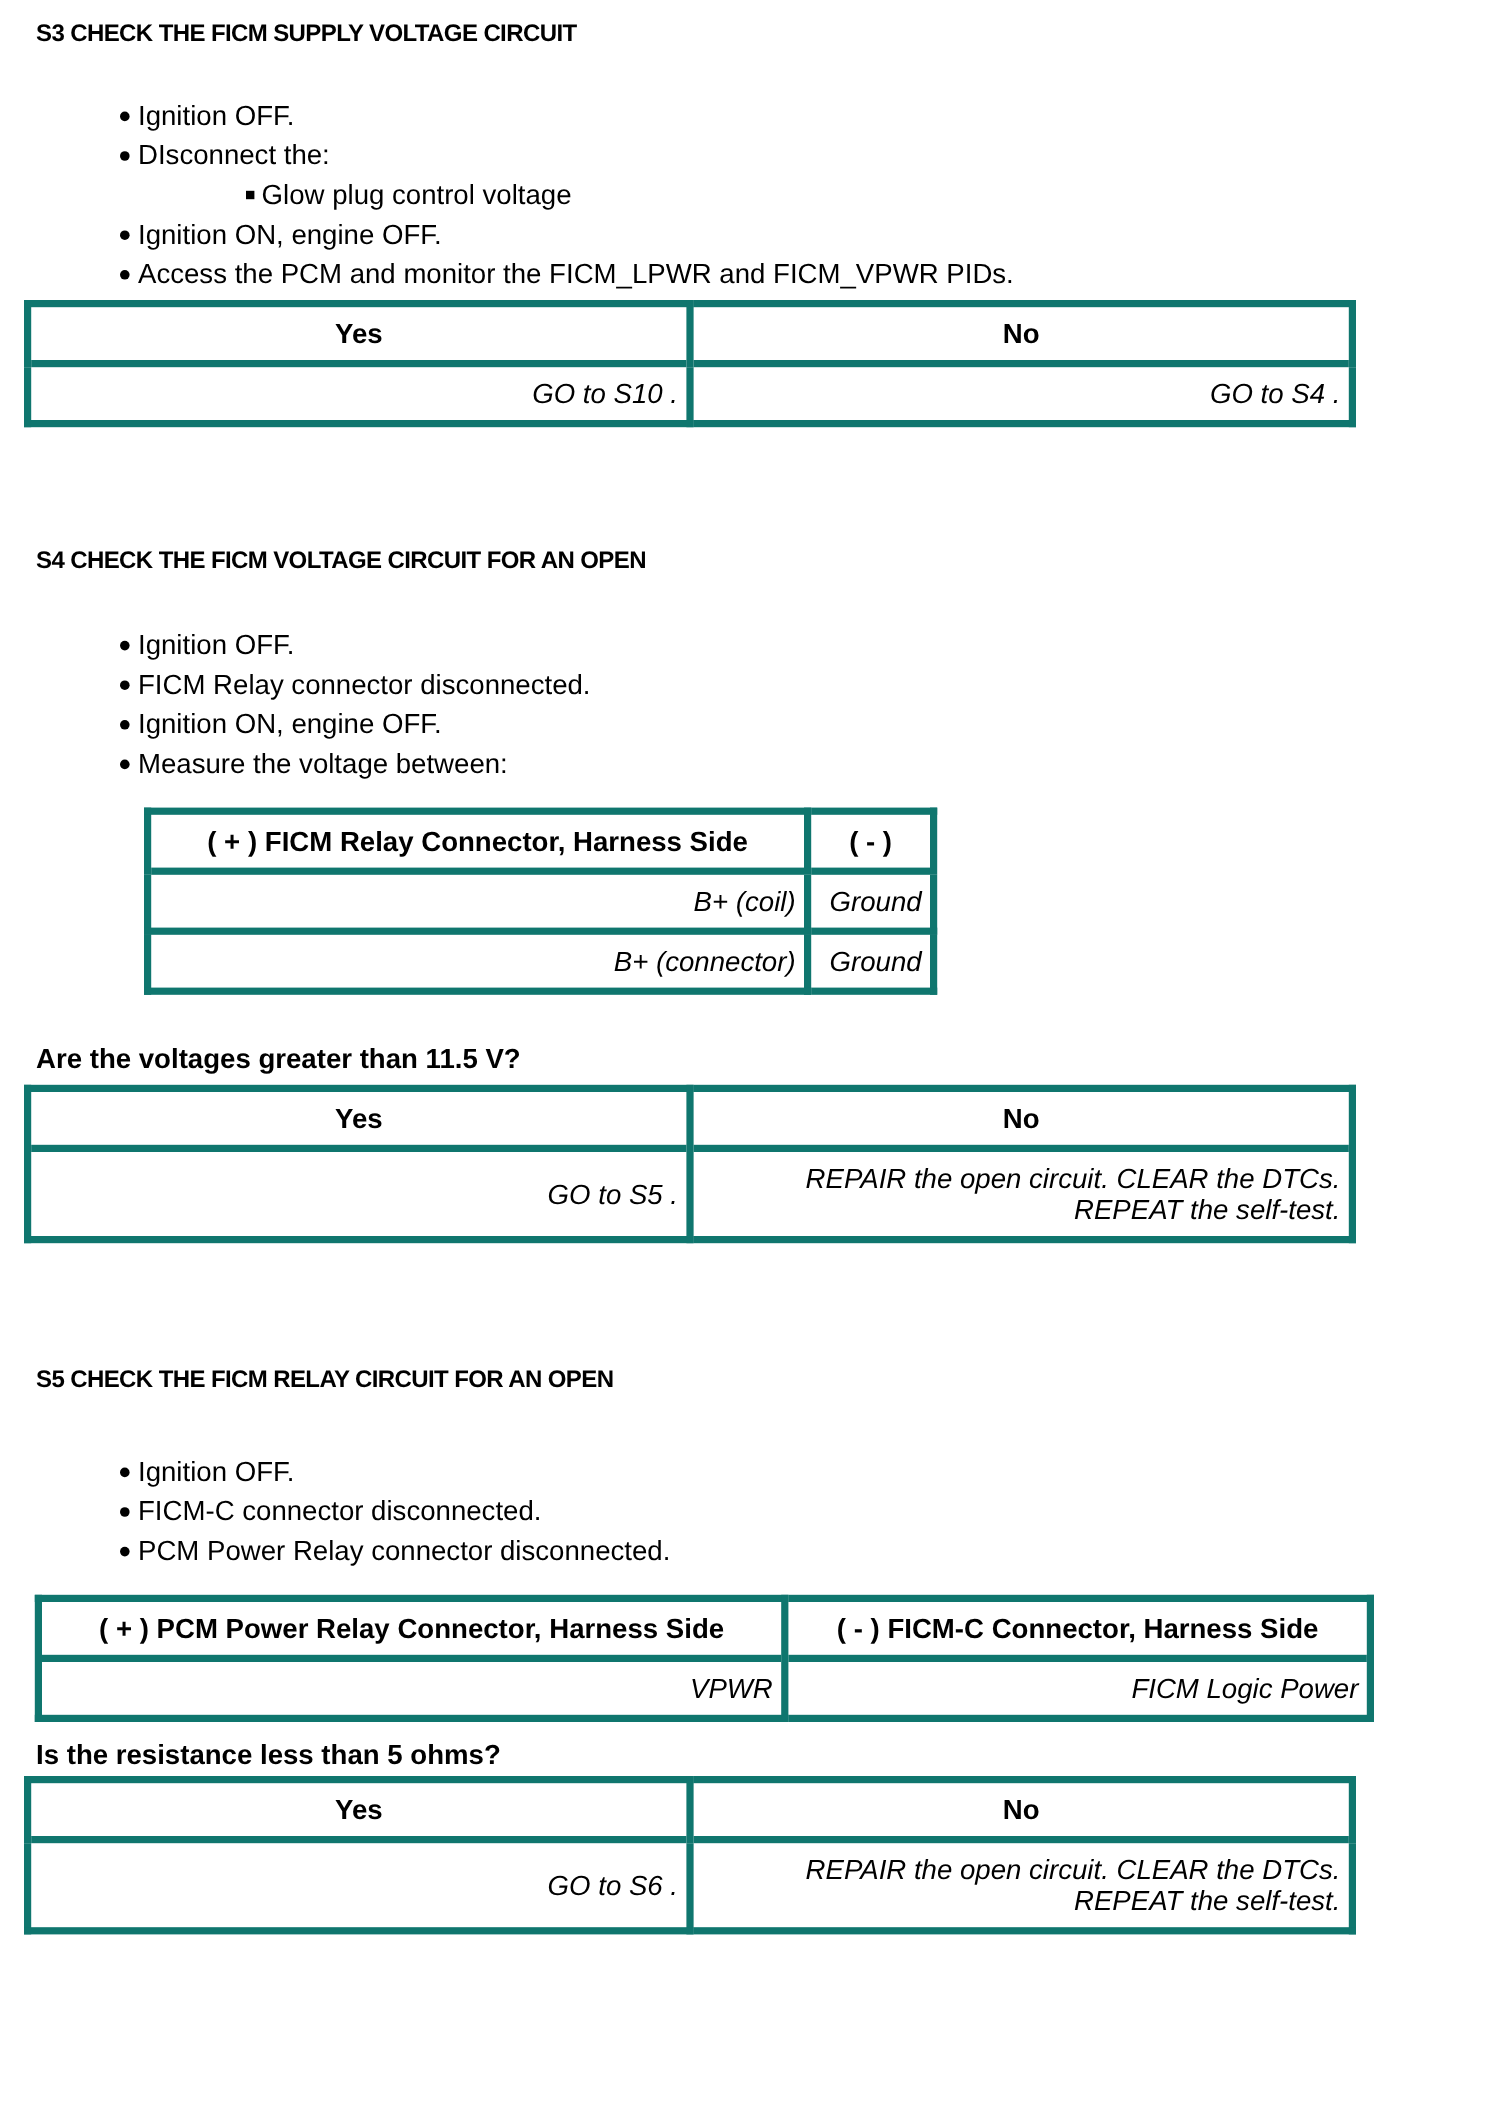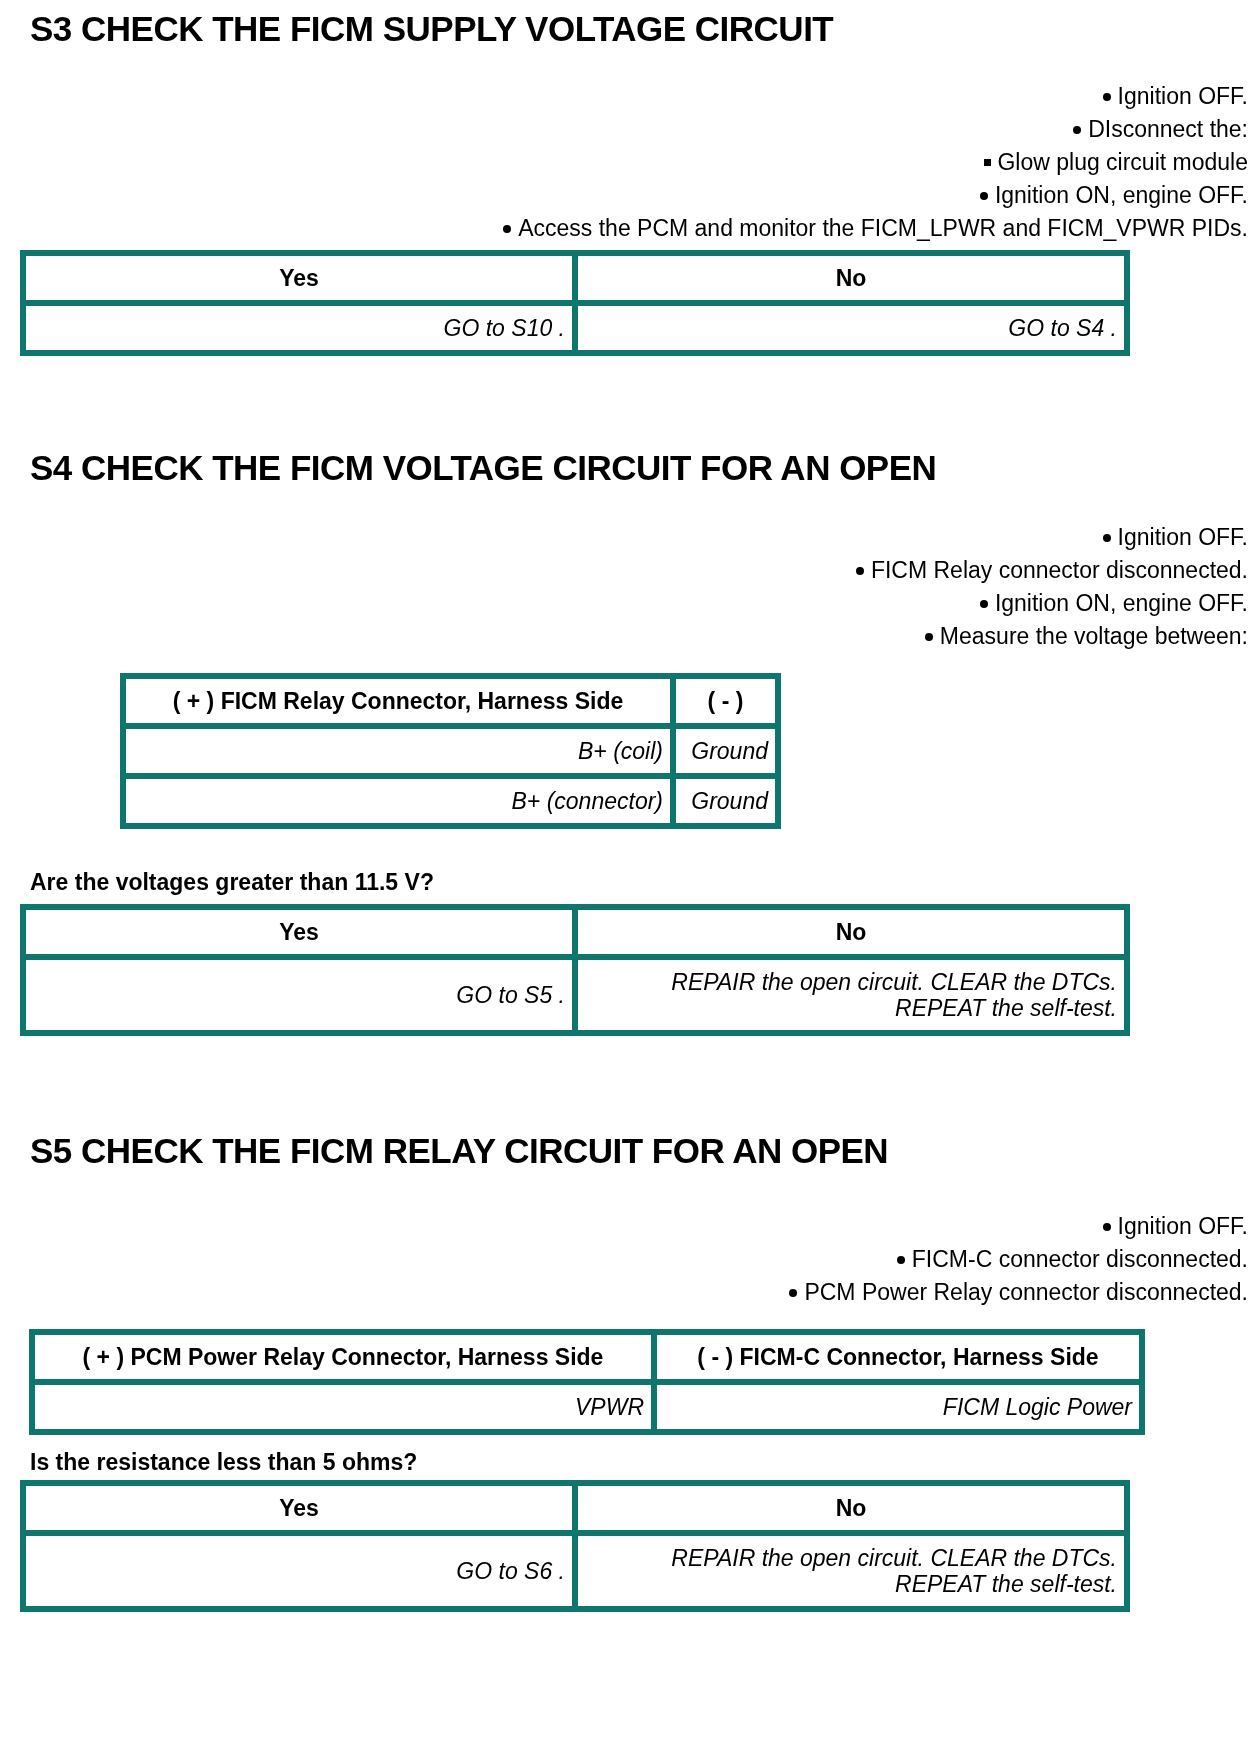--- a/index.html
+++ b/index.html
@@ -8,34 +8,33 @@
     position: relative;
     width: 1248px;
     height: 1764px;
     background: #ffffff;
     color: #000000;
     font-family: "Liberation Sans", sans-serif;
     overflow: hidden;
     padding-top: 12px;
   }
   .sec-title {
-    font-size: 35px;
+    font-size: 20px;
     font-weight: bold;
     letter-spacing: -0.5px;
     line-height: 33px;
     margin-left: 30px;
   }
   .bullets { margin-left: 100px; }
   .b-row {
     font-size: 23px;
     line-height: 23px;
     margin-bottom: 10px;
     display: flex;
     align-items: center;
-    justify-content: flex-end;
   }
   .b-row .marker {
     flex: 0 0 auto;
     width: 8px; height: 8px;
     background: #000;
     margin-right: 7px;
   }
   .b-row .marker.dot { border-radius: 50%; }
   .b-row .marker.sq  { width: 7px; height: 7px; margin-right: 6px; }
   .b-row.l2 { margin-left: 105px; }
@@ -93,21 +92,21 @@
       <div class="b-row l1">
         <span class="marker dot"></span>
         <span>Ignition OFF.</span>
       </div>
       <div class="b-row l1">
         <span class="marker dot"></span>
         <span>DIsconnect the:</span>
       </div>
       <div class="b-row l2">
         <span class="marker sq"></span>
-        <span>Glow plug circuit module</span>
+        <span>Glow plug control voltage</span>
       </div>
       <div class="b-row l1">
         <span class="marker dot"></span>
         <span>Ignition ON, engine OFF.</span>
       </div>
       <div class="b-row l1">
         <span class="marker dot"></span>
         <span>Access the PCM and monitor the FICM_LPWR and FICM_VPWR PIDs.</span>
       </div>
     </div>

